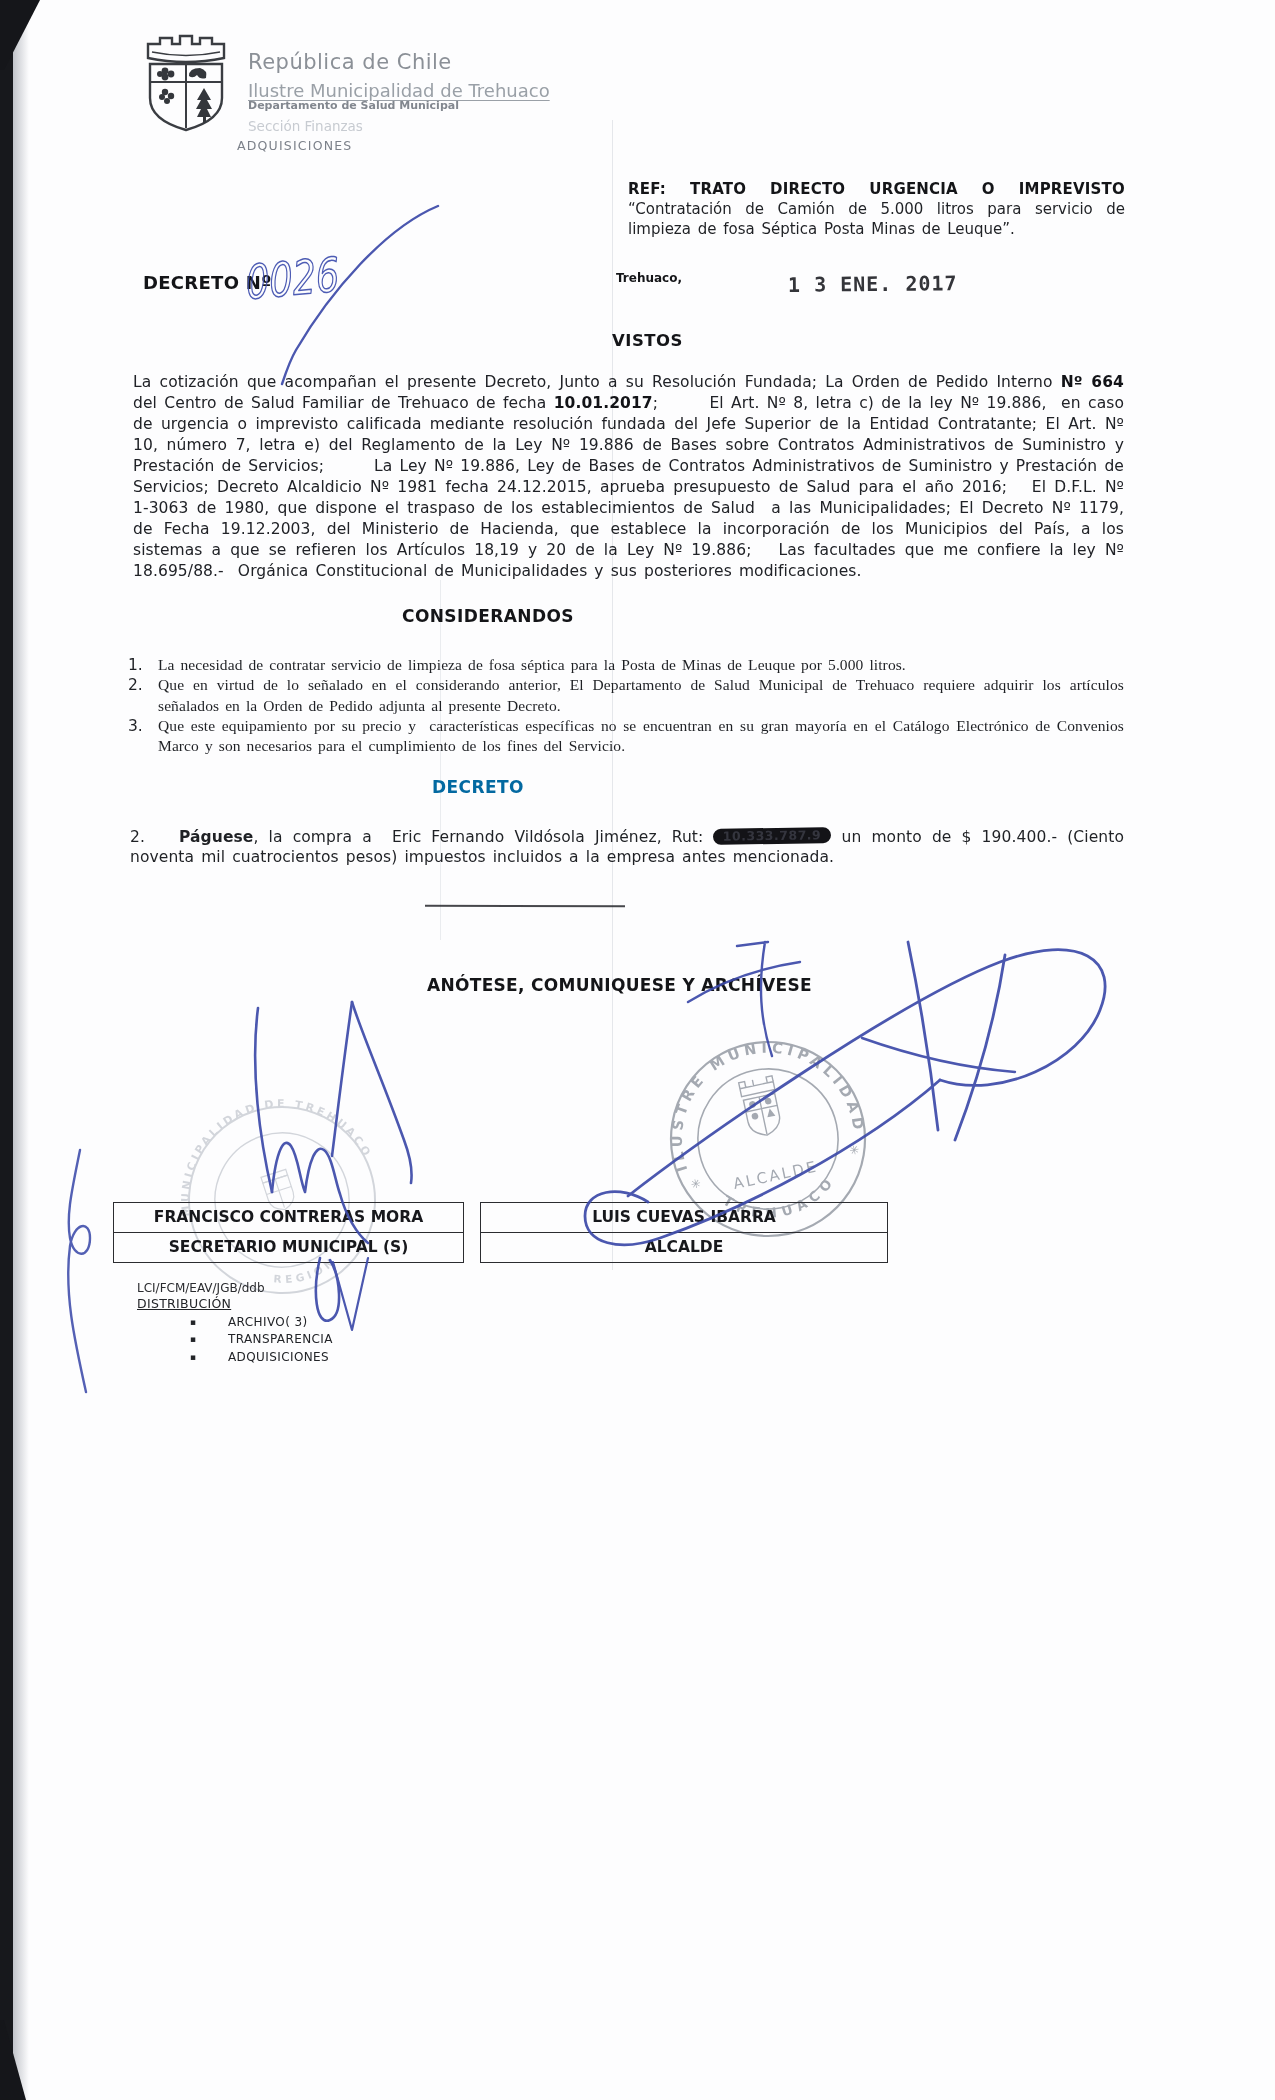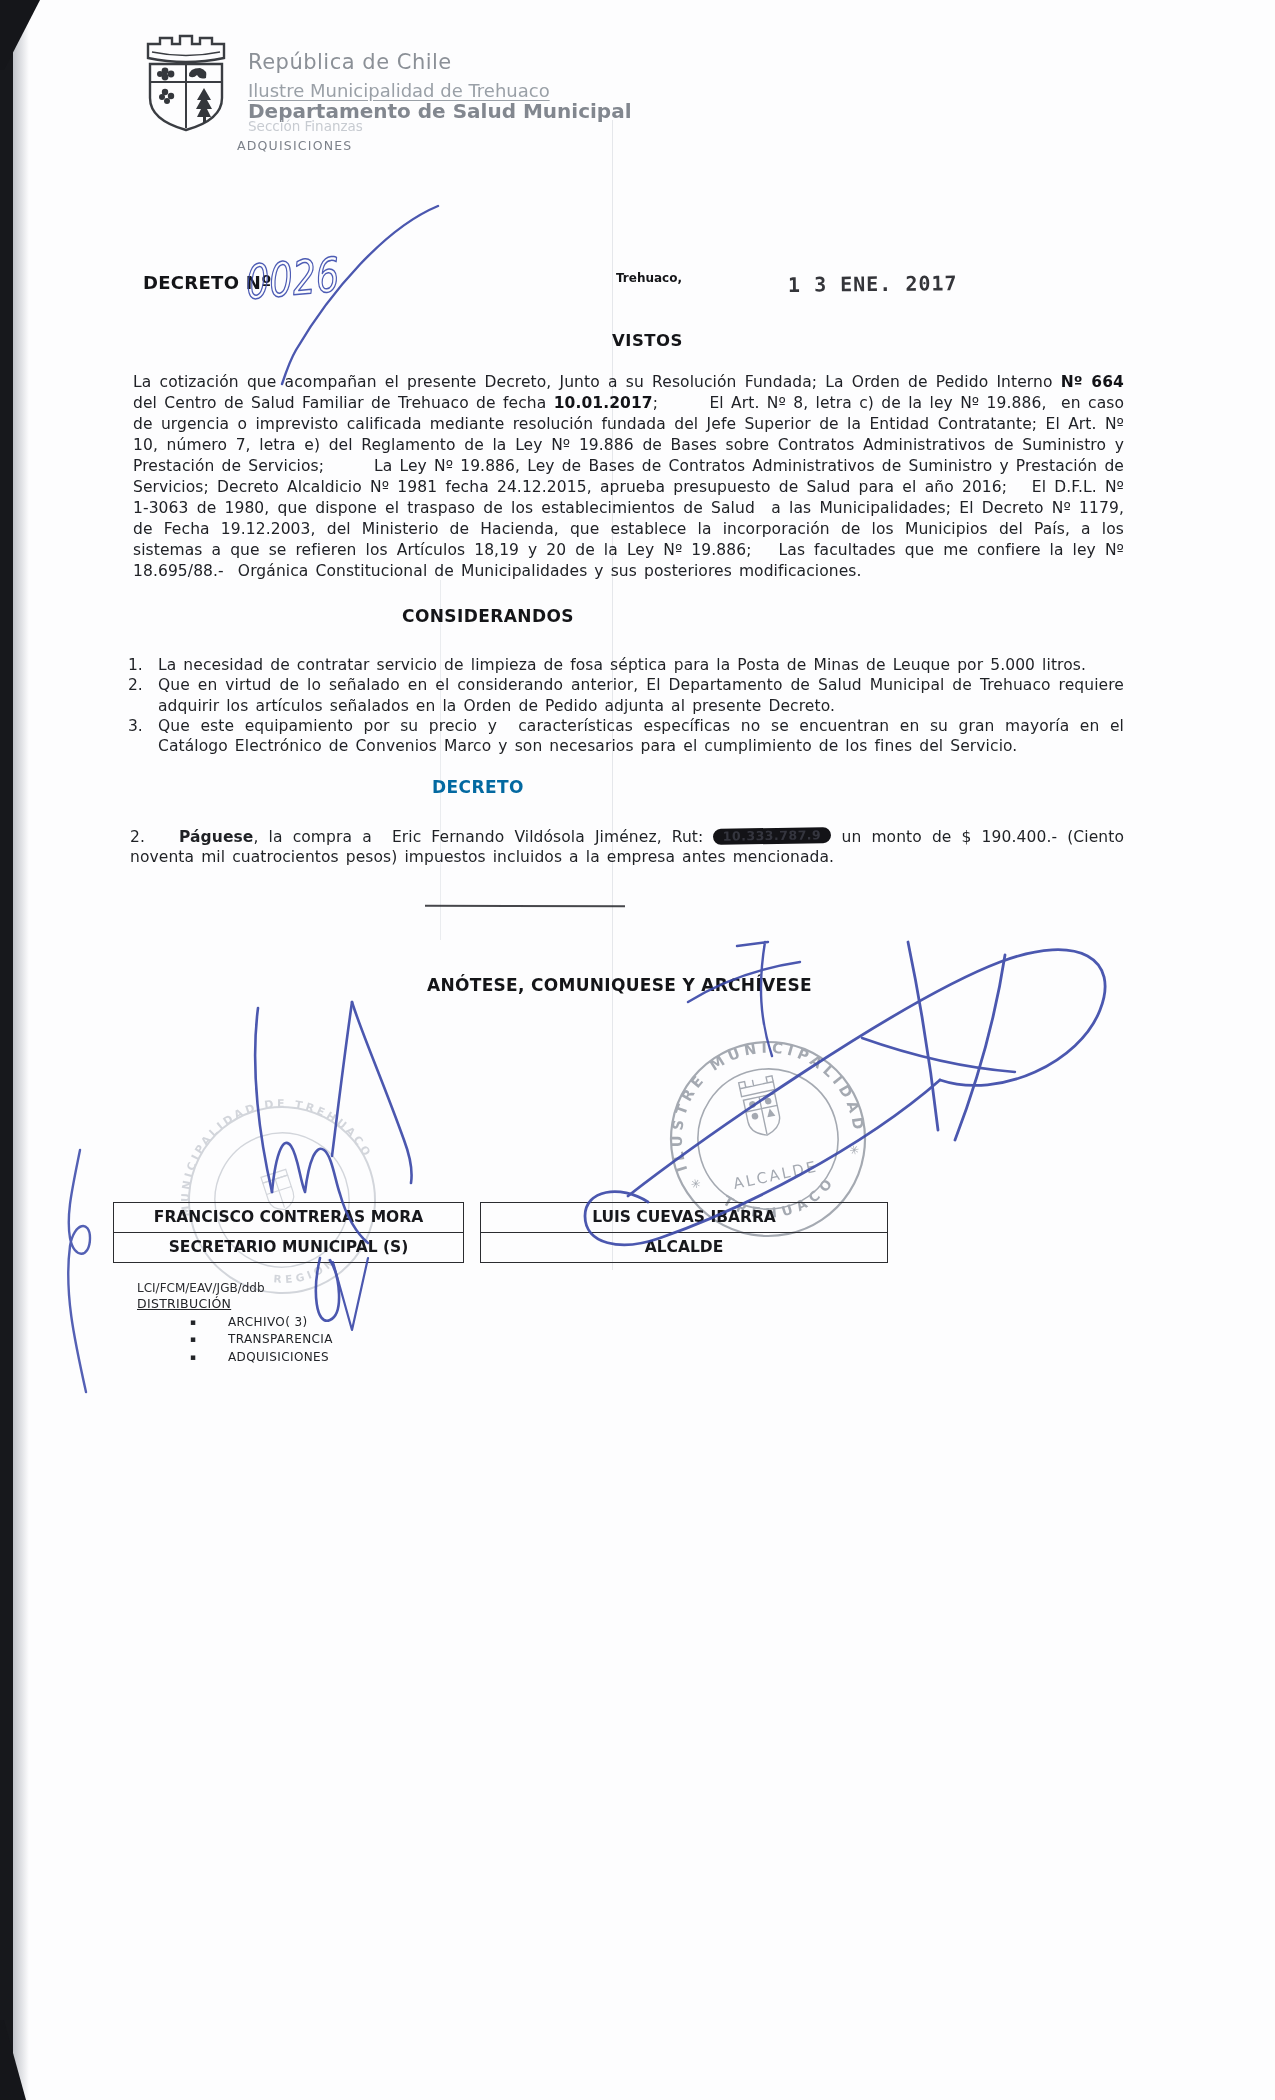--- a/index.html
+++ b/index.html
@@ -16,21 +16,21 @@
   .fold1{position:absolute;left:612px;top:120px;width:1px;height:1150px;background:rgba(170,176,188,.28);z-index:1;}
   .fold2{position:absolute;left:440px;top:580px;width:1px;height:360px;background:rgba(170,176,188,.22);z-index:1;}
 
   .abs{position:absolute;z-index:2;}
   svg.layer{position:absolute;left:0;top:0;z-index:3;pointer-events:none;}
   svg.stamps{z-index:1;}
 
   
   .h-country{left:248px;top:50px;font-size:21px;color:#8b9097;letter-spacing:.5px;}
   .h-muni{left:248px;top:80px;font-size:18px;color:#9aa0a7;text-decoration:underline;text-underline-offset:3px;}
-  .h-dept{left:248px;top:99px;font-size:20px;font-weight:700;color:#82878f;}
+  .h-dept{left:248px;top:99px;font-size:11px;font-weight:700;color:#82878f;}
   .h-sect{left:248px;top:118px;font-size:13.5px;color:#c7cbd1;}
   .h-unit{left:237px;top:138px;font-size:12.5px;color:#7c818a;letter-spacing:1.2px;}
 
   
   .ref{left:628px;top:180px;width:497px;}
   .ref-line1{font-weight:700;font-size:15px;color:#141518;text-align:justify;text-align-last:justify;letter-spacing:.2px;}
   .ref-body{font-size:15px;line-height:19.5px;text-align:justify;margin-top:2px;word-spacing:2px;}
 
   
   .decree-label{left:143px;top:272px;font-size:18px;font-weight:700;letter-spacing:.3px;color:#141518;}
@@ -40,21 +40,21 @@
 
   .vistos-h{left:612px;top:331px;font-size:16.5px;font-weight:700;letter-spacing:.5px;color:#141518;}
   .body-text{font-size:15.5px;line-height:21px;text-align:justify;word-spacing:2px;letter-spacing:.1px;color:#202227;}
   .vistos-p{left:133px;top:372px;width:991px;}
   .vistos-p b{color:#121317;}
 
   .consid-h{left:402px;top:606px;font-size:17px;font-weight:700;letter-spacing:.4px;color:#141518;}
   .consid-list{left:128px;top:655px;width:996px;}
   .consid-item{display:flex;line-height:20.3px;font-size:15.5px;}
   .consid-item .num{flex:0 0 30px;}
-  .consid-item .txt{flex:1;text-align:justify;word-spacing:2px;letter-spacing:.1px;}
+  .consid-item .txt{flex:1;text-align:justify;word-spacing:2px;letter-spacing:.1px;font-family:Liberation Serif, serif;}
 
   .decreto-h{left:432px;top:777px;font-size:17px;font-weight:700;letter-spacing:.4px;color:#0369a1;text-align:right;}
   .decreto-list{left:130px;top:828px;width:994px;}
   .decreto-list p{margin:0;font-size:15.5px;line-height:19.6px;text-align:justify;word-spacing:2px;letter-spacing:.1px;}
   .decreto-list .tab{display:inline-block;width:34px;}
   .redaction{display:inline-block;width:118px;height:16px;background:#131317;border-radius:8px;color:#34353e;
              font-size:12.5px;font-weight:700;line-height:16px;text-align:center;vertical-align:-2px;
              letter-spacing:.5px;transform:rotate(-.8deg);overflow:hidden;}
   .ink-underline{left:425px;top:905px;width:200px;height:2px;background:#26272b;opacity:.85;transform:rotate(.15deg);}
 
@@ -146,20 +146,24 @@
         <circle cx="29" cy="71" r="3"></circle>
       <path d="M66 58 l7 12 h-4 l5 9 h-5 l4 8 h-14 l4 -8 h-5 l5 -9 h-4 z M65 87 h3 v6 h-3 z"></path>
     </g>
   </svg>
   <div class="abs h-country">República de Chile</div>
   <div class="abs h-muni">Ilustre Municipalidad de Trehuaco</div>
   <div class="abs h-dept">Departamento de Salud Municipal</div>
   <div class="abs h-sect">Sección Finanzas</div>
   <div class="abs h-unit">ADQUISICIONES</div>
 
+  <div class="abs ref">
+    <div class="ref-line1">REF: TRATO DIRECTO URGENCIA O IMPREVISTO</div>
+    <div class="ref-body">“Contratación de Camión de 5.000 litros para servicio de limpieza de fosa Séptica Posta Minas de Leuque”.</div>
+  </div>
 
   <div class="abs decree-label">DECRETO Nº</div>
   <div class="abs place">Trehuaco,</div>
   <div class="abs datestamp">1 3 ENE. 2017</div>
 
   <div class="abs vistos-h">VISTOS</div>
   <div class="abs body-text vistos-p"><span>La cotización que acompañan el presente Decreto, Junto a su Resolución Fundada; La Orden de Pedido Interno </span><b>Nº 664</b><span> del Centro de Salud Familiar de Trehuaco de fecha </span><b>10.01.2017</b><span>;&nbsp;&nbsp;&nbsp;&nbsp;&nbsp;&nbsp; El Art. Nº 8, letra c) de la ley Nº 19.886,&nbsp; en caso de urgencia o imprevisto calificada mediante resolución fundada del Jefe Superior de la Entidad Contratante; El Art. Nº 10, número 7, letra e) del Reglamento de la Ley Nº 19.886 de Bases sobre Contratos Administrativos de Suministro y Prestación de Servicios;&nbsp;&nbsp;&nbsp;&nbsp;&nbsp;&nbsp; La Ley Nº 19.886, Ley de Bases de Contratos Administrativos de Suministro y Prestación de Servicios; Decreto Alcaldicio Nº 1981 fecha 24.12.2015, aprueba presupuesto de Salud para el año 2016;&nbsp;&nbsp; El D.F.L. Nº 1-3063 de 1980, que dispone el traspaso de los establecimientos de Salud&nbsp; a las Municipalidades; El Decreto Nº 1179, de Fecha 19.12.2003, del Ministerio de Hacienda, que establece la incorporación de los Municipios del País, a los sistemas a que se refieren los Artículos 18,19 y 20 de la Ley Nº 19.886;&nbsp;&nbsp; Las facultades que me confiere la ley Nº 18.695/88.-&nbsp; Orgánica Constitucional de Municipalidades y sus posteriores modificaciones.</span></div>
 
   <div class="abs consid-h">CONSIDERANDOS</div>
   <div class="abs consid-list">

